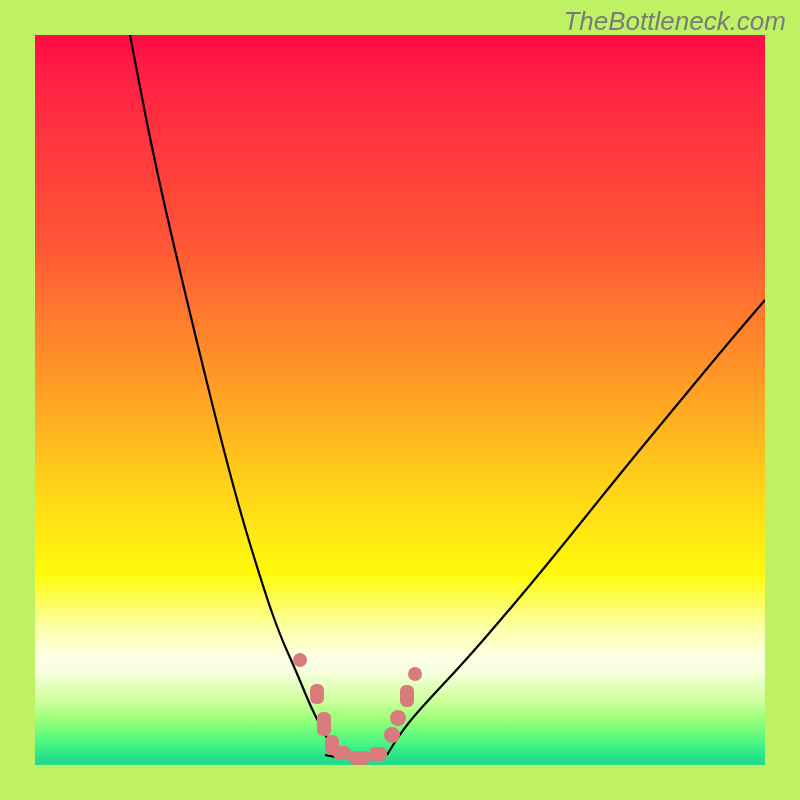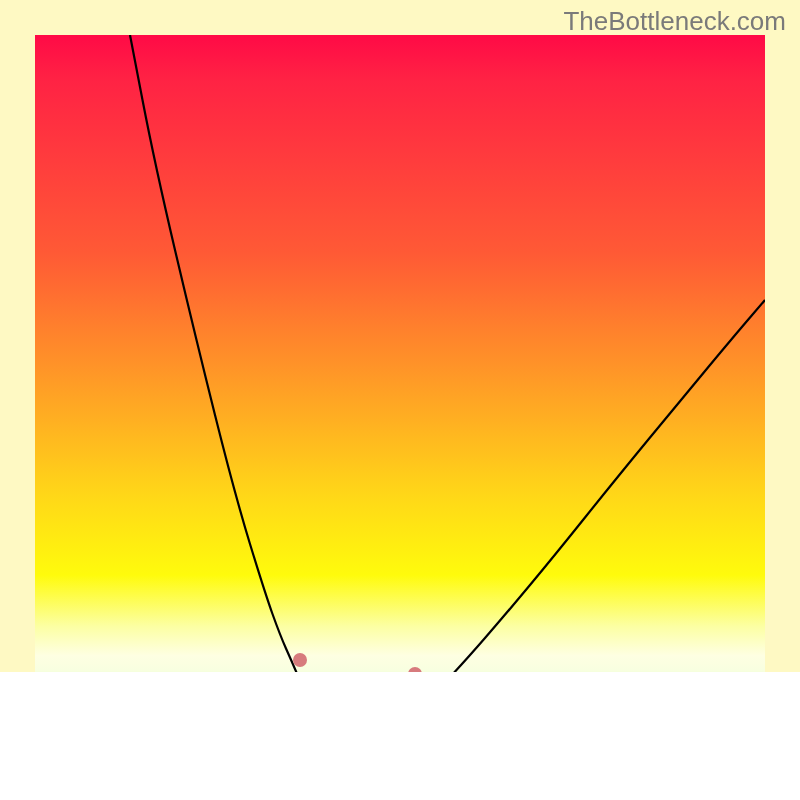--- a/index.html
+++ b/index.html
@@ -3,23 +3,24 @@
 <meta charset="utf-8">
 <style>
   body {
     margin: 0;
     padding: 0;
     background: #fff;
     font-family: Arial, Helvetica, sans-serif;
   }
   .outer {
     width: 800px;
-    height: 672px;
-    background: #fef9c3;
+    height: 800px;
+    background: #bef264;
     position: relative;
+    font-style: italic;
   }
   .watermark {
     position: absolute;
     top: 6px;
     right: 14px;
     color: #7a7a7a;
     font-size: 26px;
     font-weight: 500;
     letter-spacing: 0px;
     z-index: 3;

